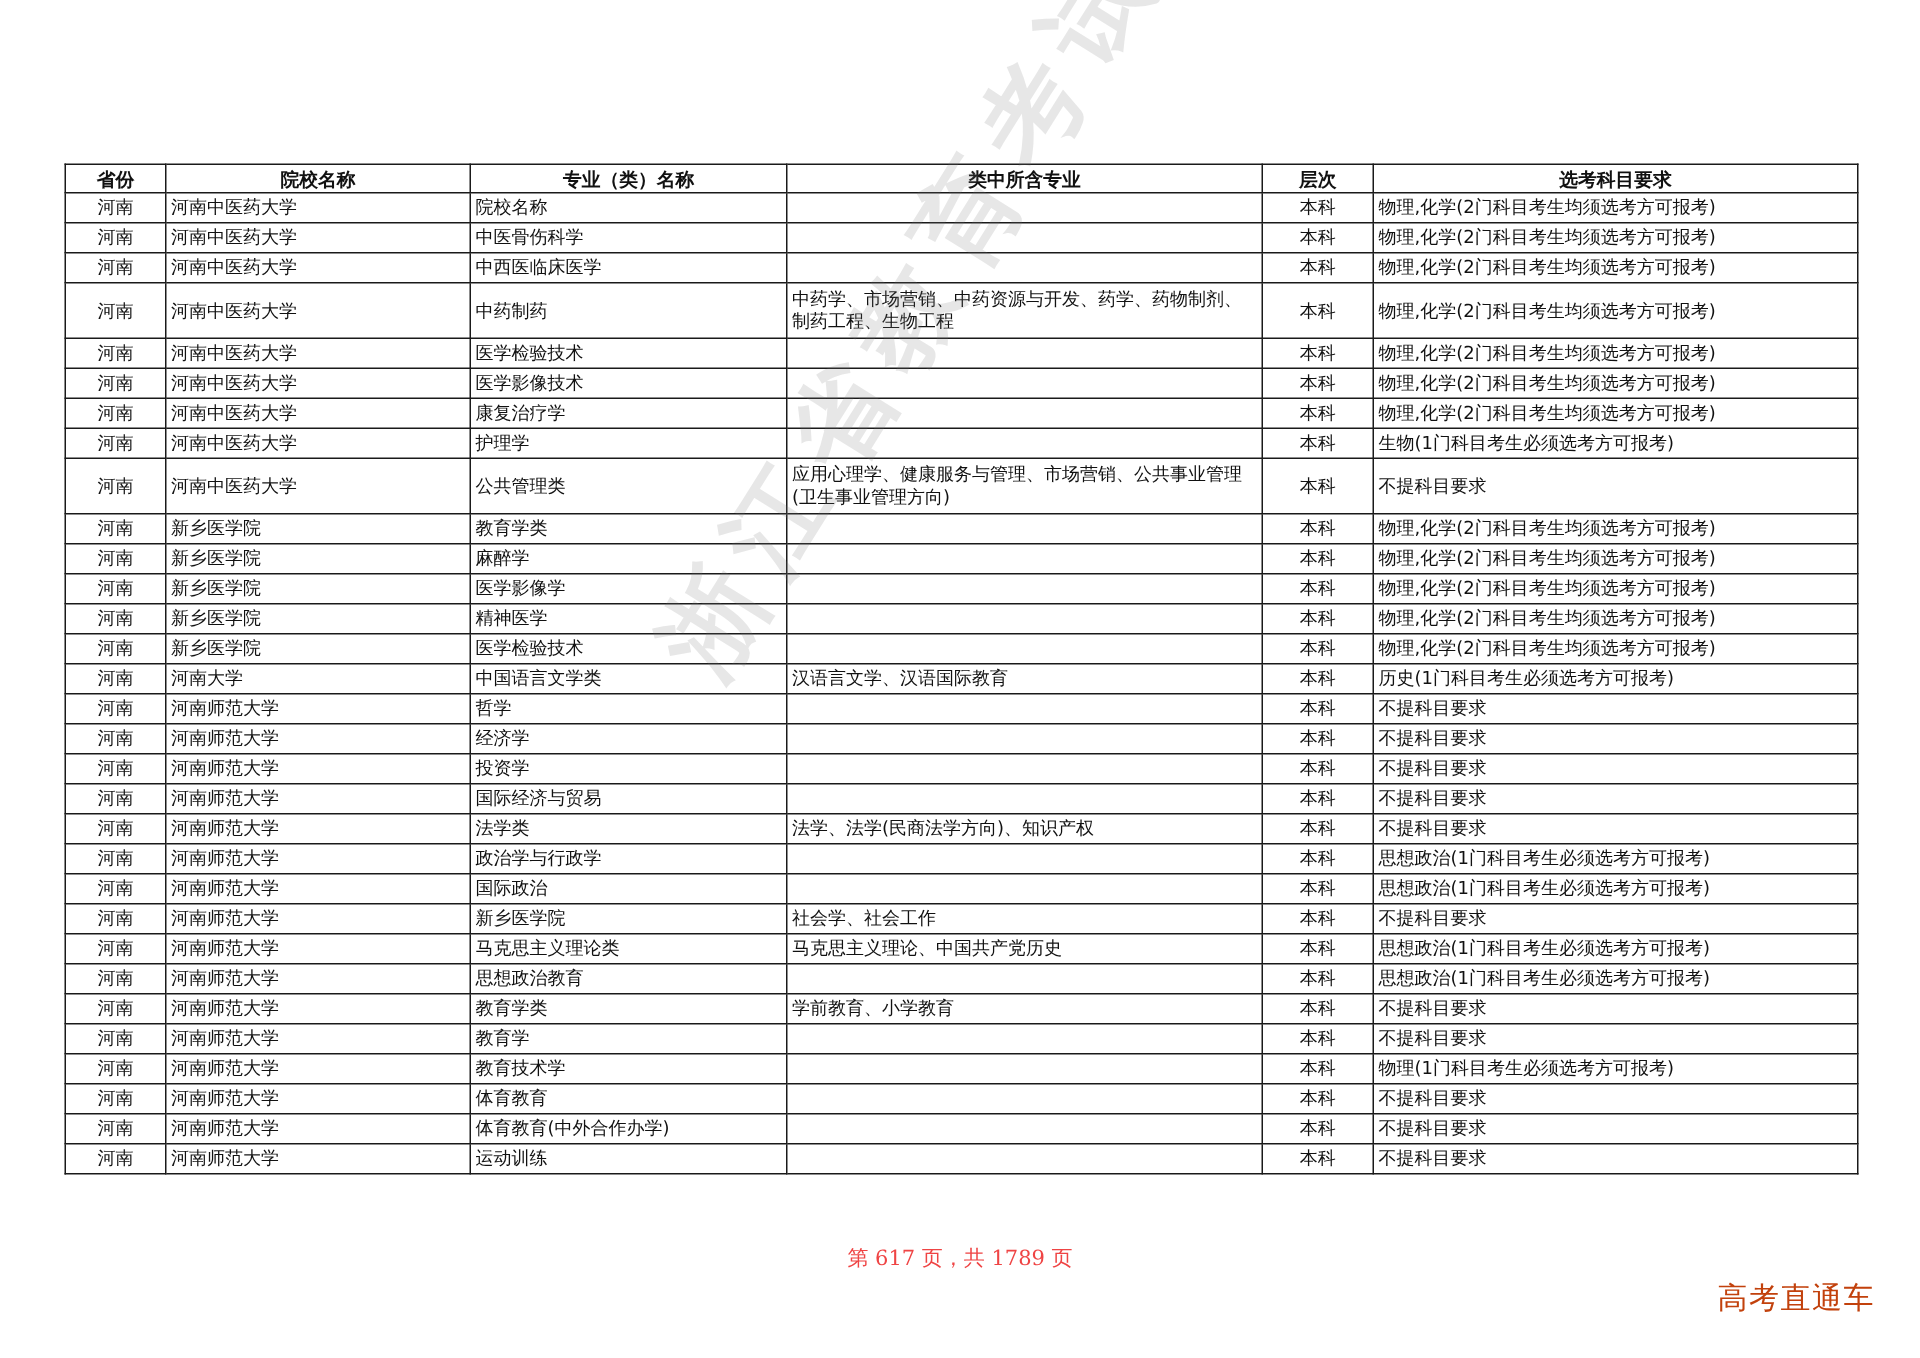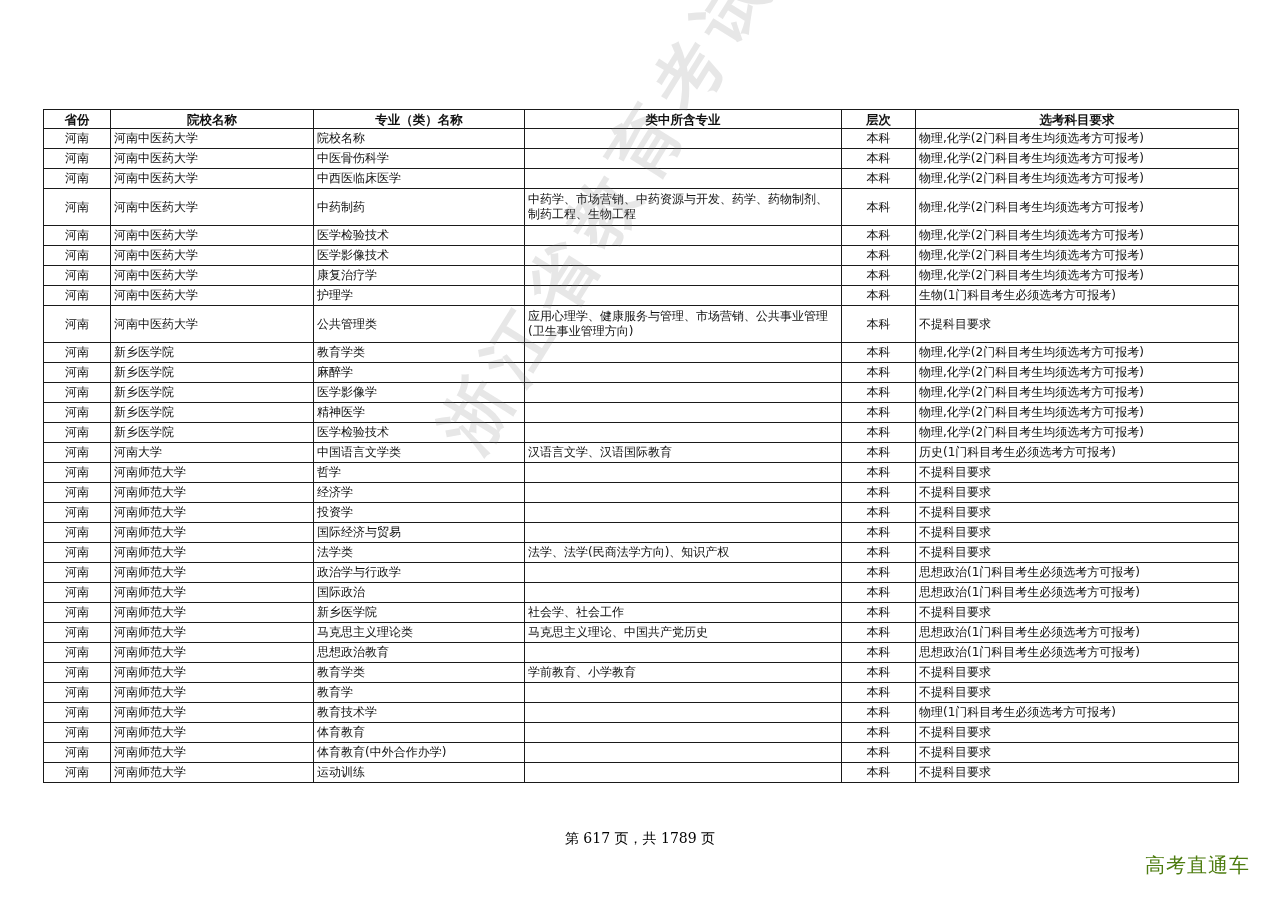--- a/index.html
+++ b/index.html
@@ -9,22 +9,22 @@
   table.grid { position: absolute; left: 43px; top: 109px; width: 1195px;
                border-collapse: collapse; table-layout: fixed; font-size: 12px; }
   table.grid td, table.grid th { border: 1.6px solid #1a1a1a; padding: 0 3px; height: 19px;
                line-height: 15px; overflow: hidden; white-space: nowrap; vertical-align: middle; }
   table.grid th { font-weight: bold; text-align: center; font-size: 12.5px; height: 18px; }
   table.grid tr.tall td { height: 36px; }
   table.grid td.wrap { white-space: normal; line-height: 15px; }
   td.c { text-align: center; }
   td.l { text-align: left; }
   .footer { position: absolute; top: 830px; left: 0; width: 1280px; text-align: center;
-            font-family: "DejaVu Serif", "Liberation Serif", serif; font-size: 14px; color: #000000; }
-  .brand { position: absolute; right: 30px; top: 852px; font-size: 20px; color: #4d7c0f;
+            font-family: "DejaVu Serif", "Liberation Serif", serif; font-size: 14px; color: #ef4444; }
+  .brand { position: absolute; right: 30px; top: 852px; font-size: 20px; color: #c2410c;
            letter-spacing: 1px; }
   .watermark { position: absolute; left: 420px; top: 420px; font-size: 68px; color: rgba(120,120,120,0.18);
                transform: rotate(-58deg); transform-origin: left top; white-space: nowrap;
                pointer-events: none; letter-spacing: 12px; font-weight: bold; }
   .wm-wrap { position: absolute; left: 0; top: 0; width: 1280px; height: 905px; pointer-events: none; }
 </style>
 </head>
 <body>
 
 <div class="page">

